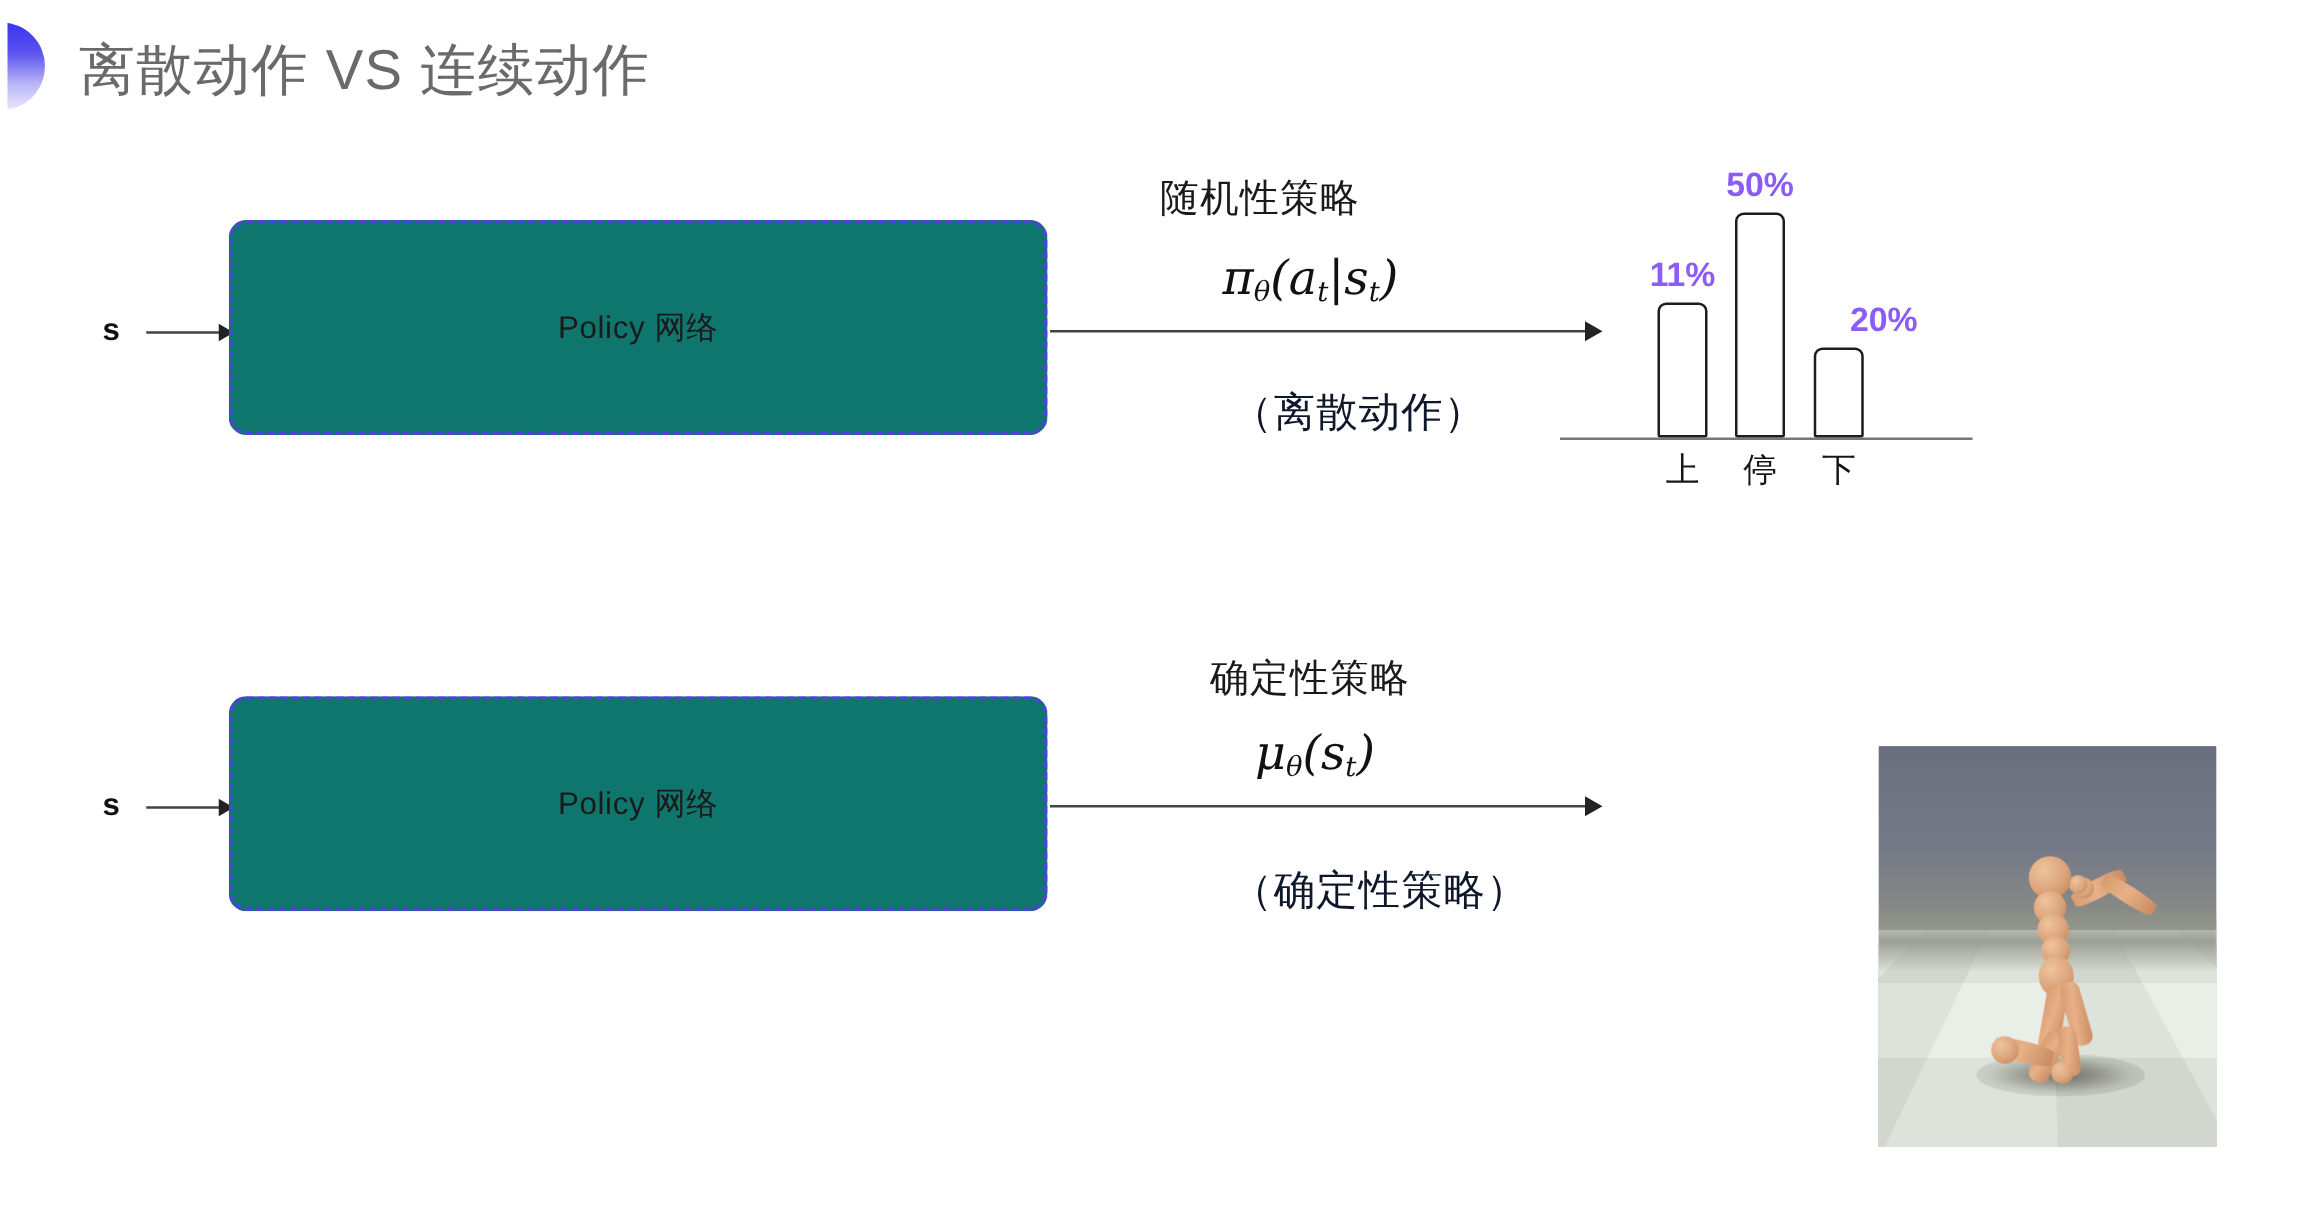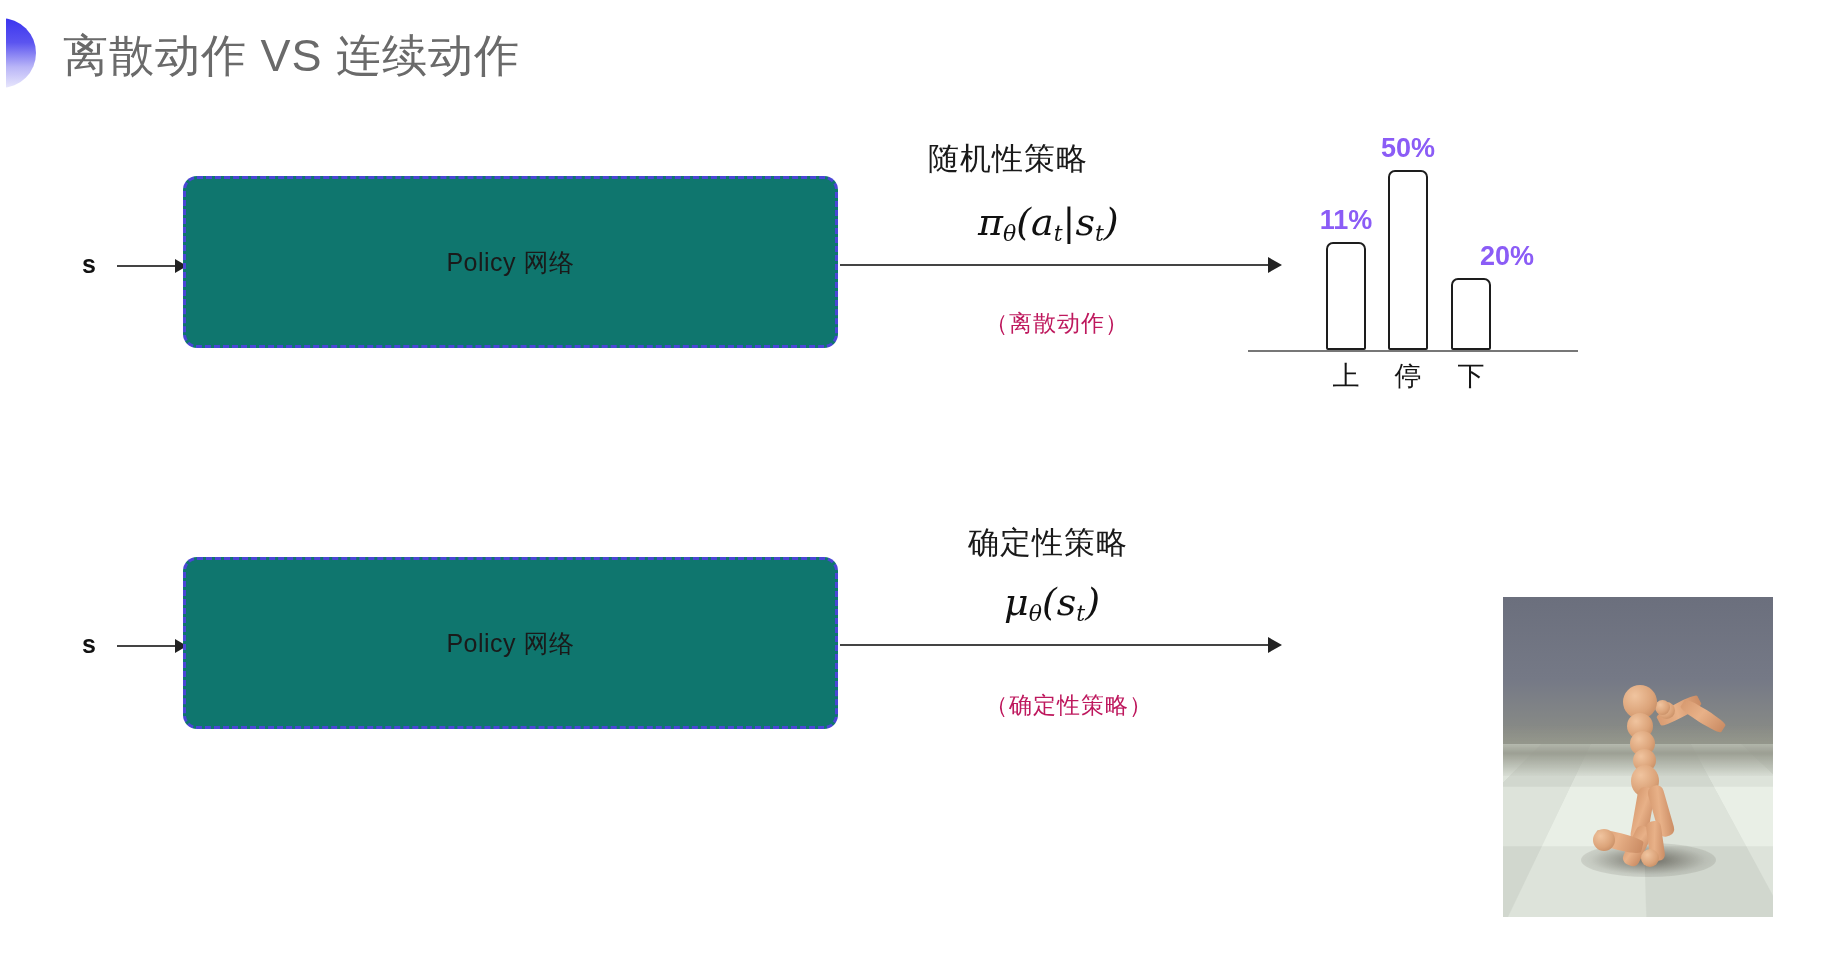--- a/index.html
+++ b/index.html
@@ -102,22 +102,22 @@
     font-size: 38px;
     color: #111111;
     white-space: nowrap;
   }
   .policy-formula sub {
     font-size: 0.58em;
     vertical-align: -0.25em;
   }
   .policy-note {
     position: absolute;
-    font-size: 23px;
-    color: #be185d;
+    font-size: 33px;
+    color: #0f172a;
     white-space: nowrap;
     letter-spacing: 1px;
   }
 
   
   .bar-chart {
     position: absolute;
   }
   .bar-axis {
     position: absolute;

